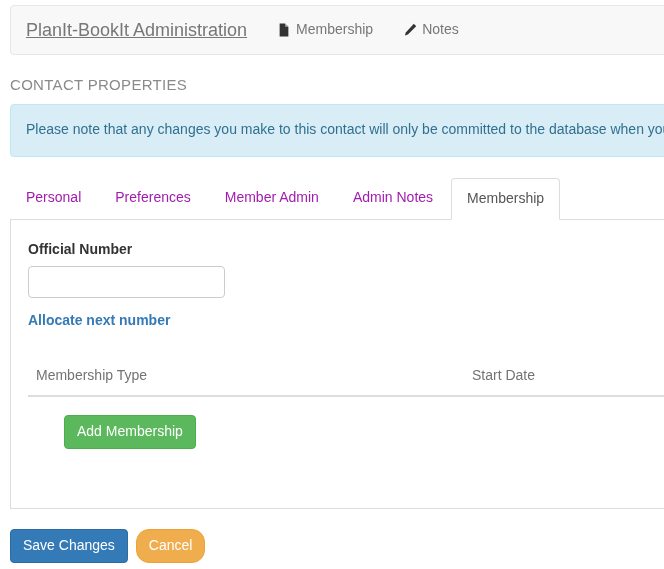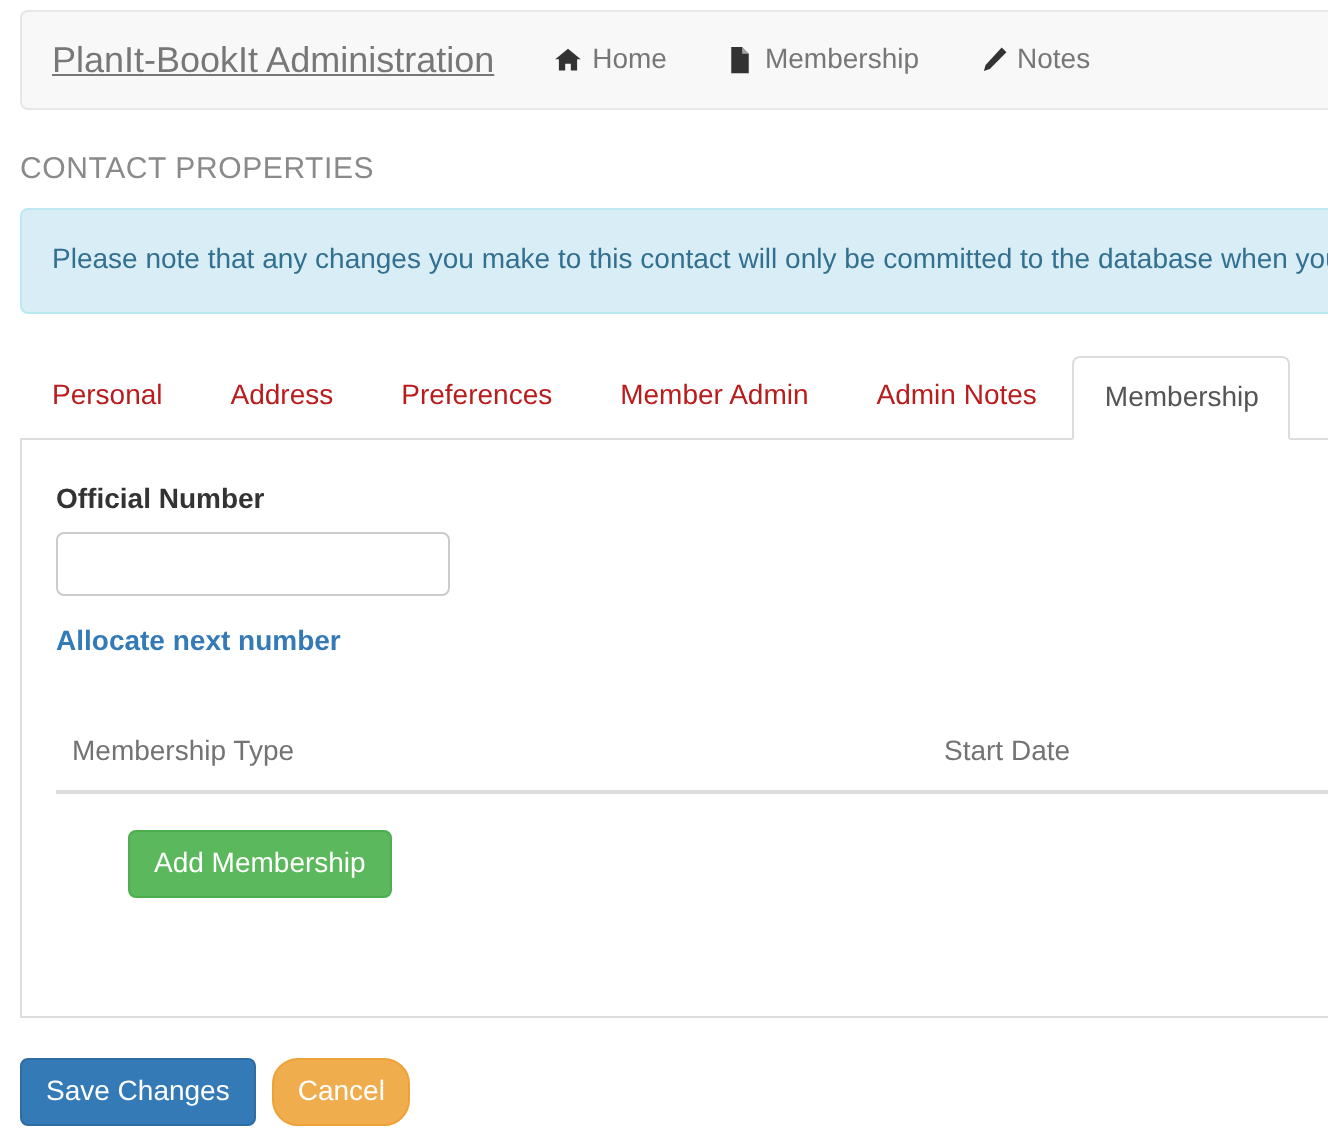--- a/index.html
+++ b/index.html
@@ -111,21 +111,21 @@
     border-bottom: 1px solid #dddddd;
     display: flex;
     align-items: flex-end;
   }
   .tab {
     position: relative;
     padding: 10px 15px;
     margin-right: 2px;
     font-size: 14px;
     line-height: 1.42857;
-    color: #b91c1c;
+    color: #a21caf;
     text-decoration: none;
     border: 1px solid transparent;
     border-radius: 4px 4px 0 0;
     background: transparent;
     white-space: nowrap;
     box-sizing: border-box;
   }
   .tab.active {
     color: #555555;
     background: #ffffff;
@@ -241,28 +241,20 @@
 </style>
 </head>
 <body>
 
 <div class="page">
 
   <div class="navbar">
     <a class="navbar-brand" href="#">PlanIt-BookIt Administration</a>
     <div class="nav-links">
 
-      <a class="nav-link" href="#">
-        <span class="ico">
-          <svg viewBox="0 0 16 16" width="14" height="14" fill="currentColor" aria-hidden="true">
-            <path d="M8 1.5 0.7 7.6h2.1V14h3.6v-3.9h3.2V14h3.6V7.6h2.1z"></path>
-          </svg>
-        </span>
-        <span>Home</span>
-      </a>
 
       <a class="nav-link" href="#">
         <span class="ico">
           <svg viewBox="0 0 16 16" width="14" height="14" fill="currentColor" aria-hidden="true">
             <path d="M3 0.5h6.2L13 4.4V15.5H3z"></path>
             <path d="M9.2 0.5 13 4.4H9.2z" fill="#ffffff" opacity="0.55"></path>
           </svg>
         </span>
         <span>Membership</span>
       </a>
@@ -278,21 +270,20 @@
 
     </div>
   </div>
 
   <div class="page-title">CONTACT PROPERTIES</div>
 
   <div class="alert-info">Please note that any changes you make to this contact will only be committed to the database when you</div>
 
   <div class="tabs">
     <a class="tab" href="#">Personal</a>
-    <a class="tab" href="#">Address</a>
     <a class="tab" href="#">Preferences</a>
     <a class="tab" href="#">Member Admin</a>
     <a class="tab" href="#">Admin Notes</a>
     <a class="tab active" href="#">Membership</a>
   </div>
 
   <div class="tab-panel">
 
     <label class="form-label">Official Number</label>
     <input class="form-input" type="text" placeholder="" style="">

